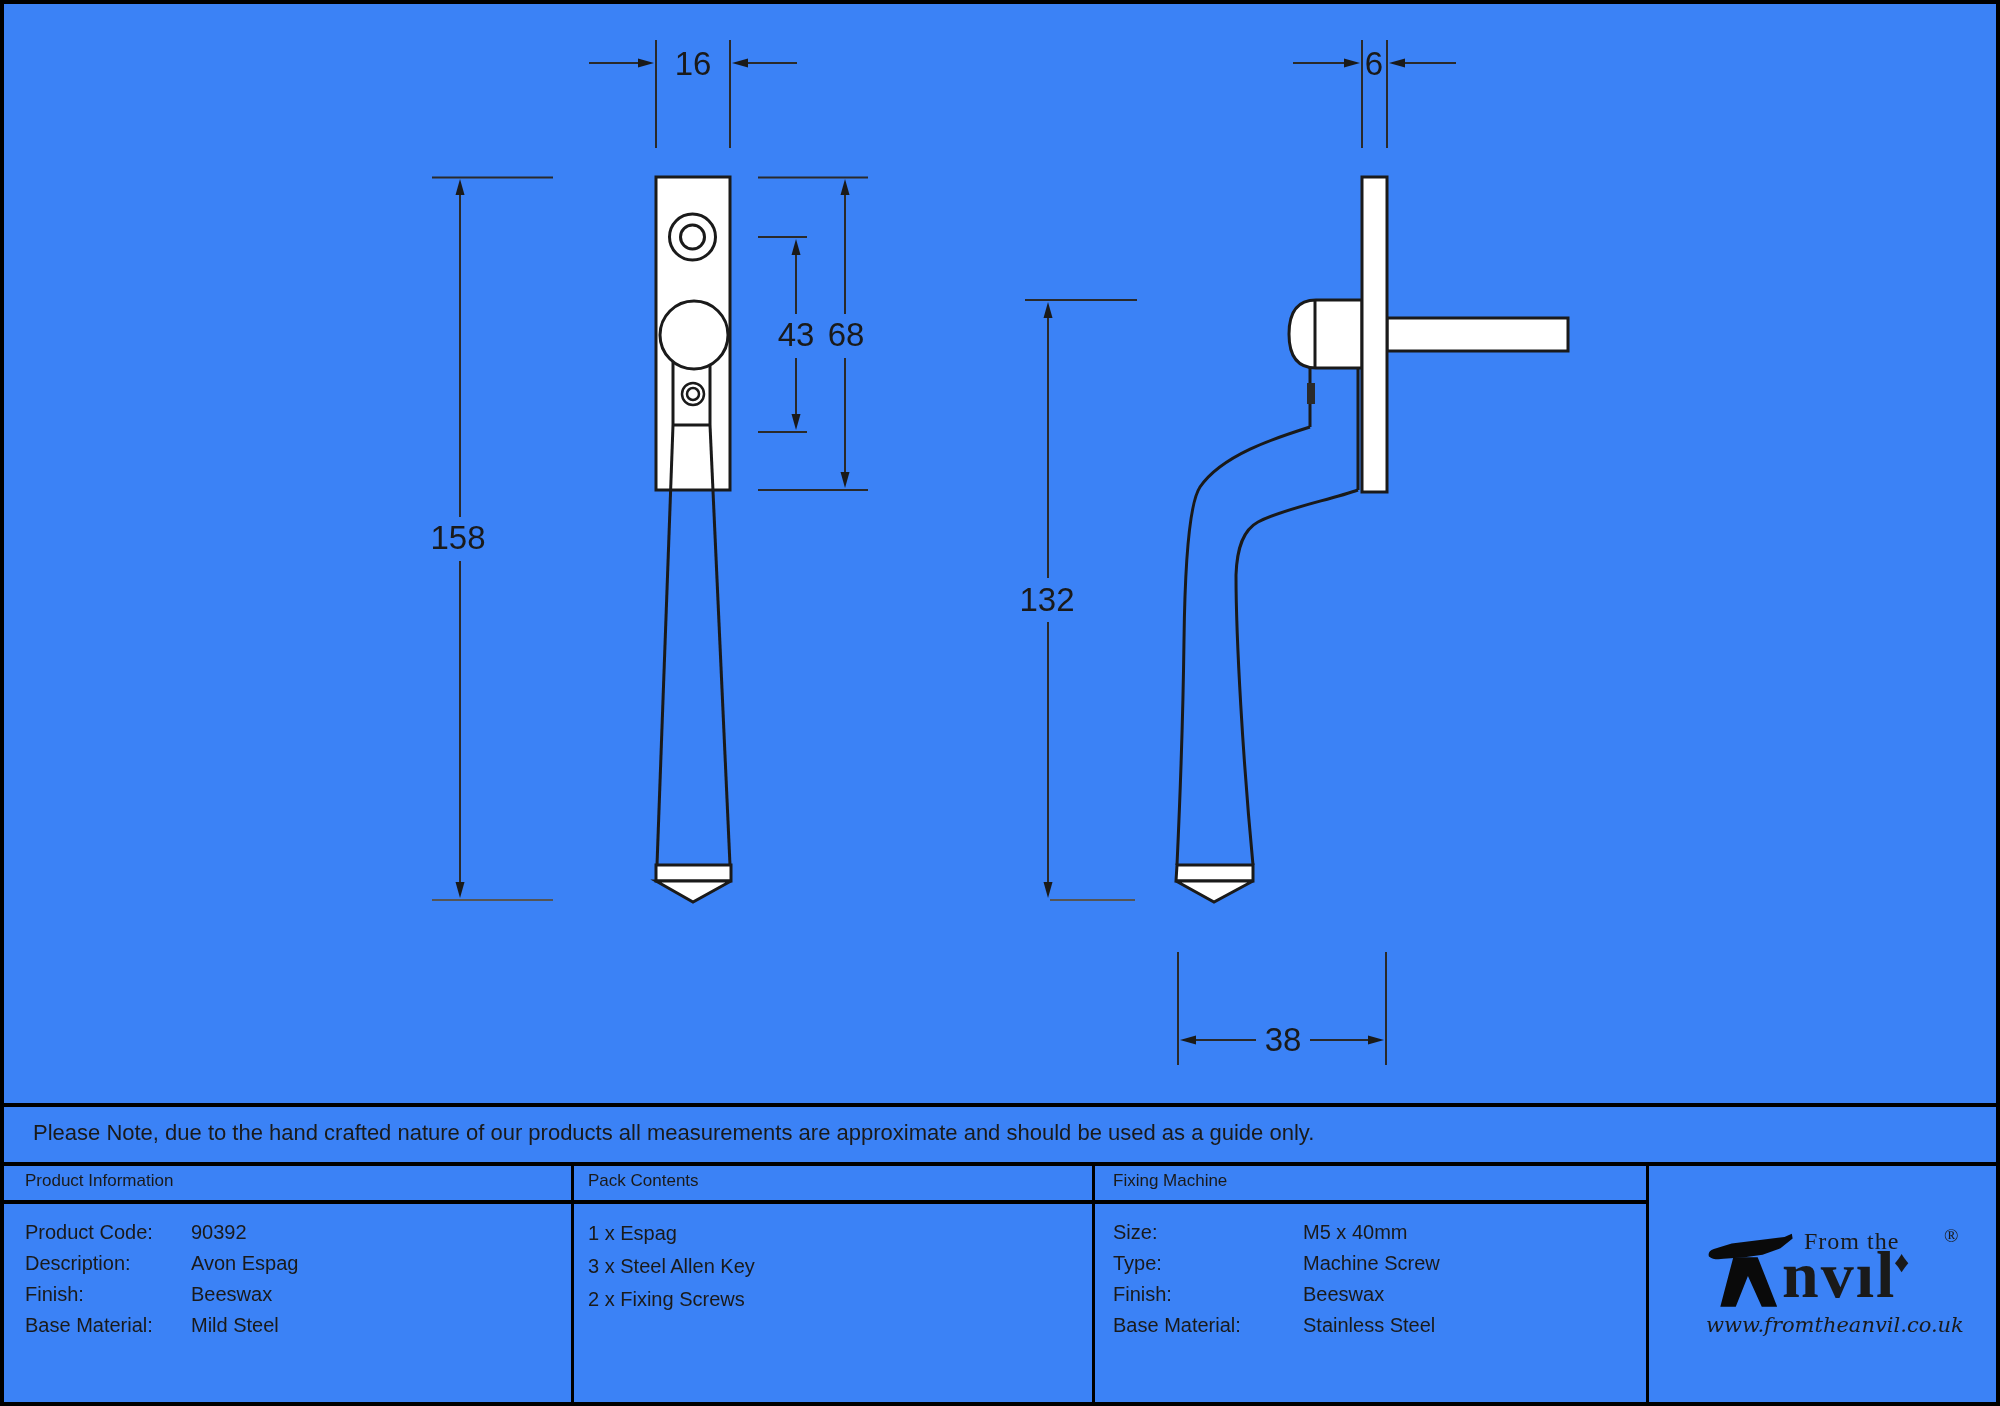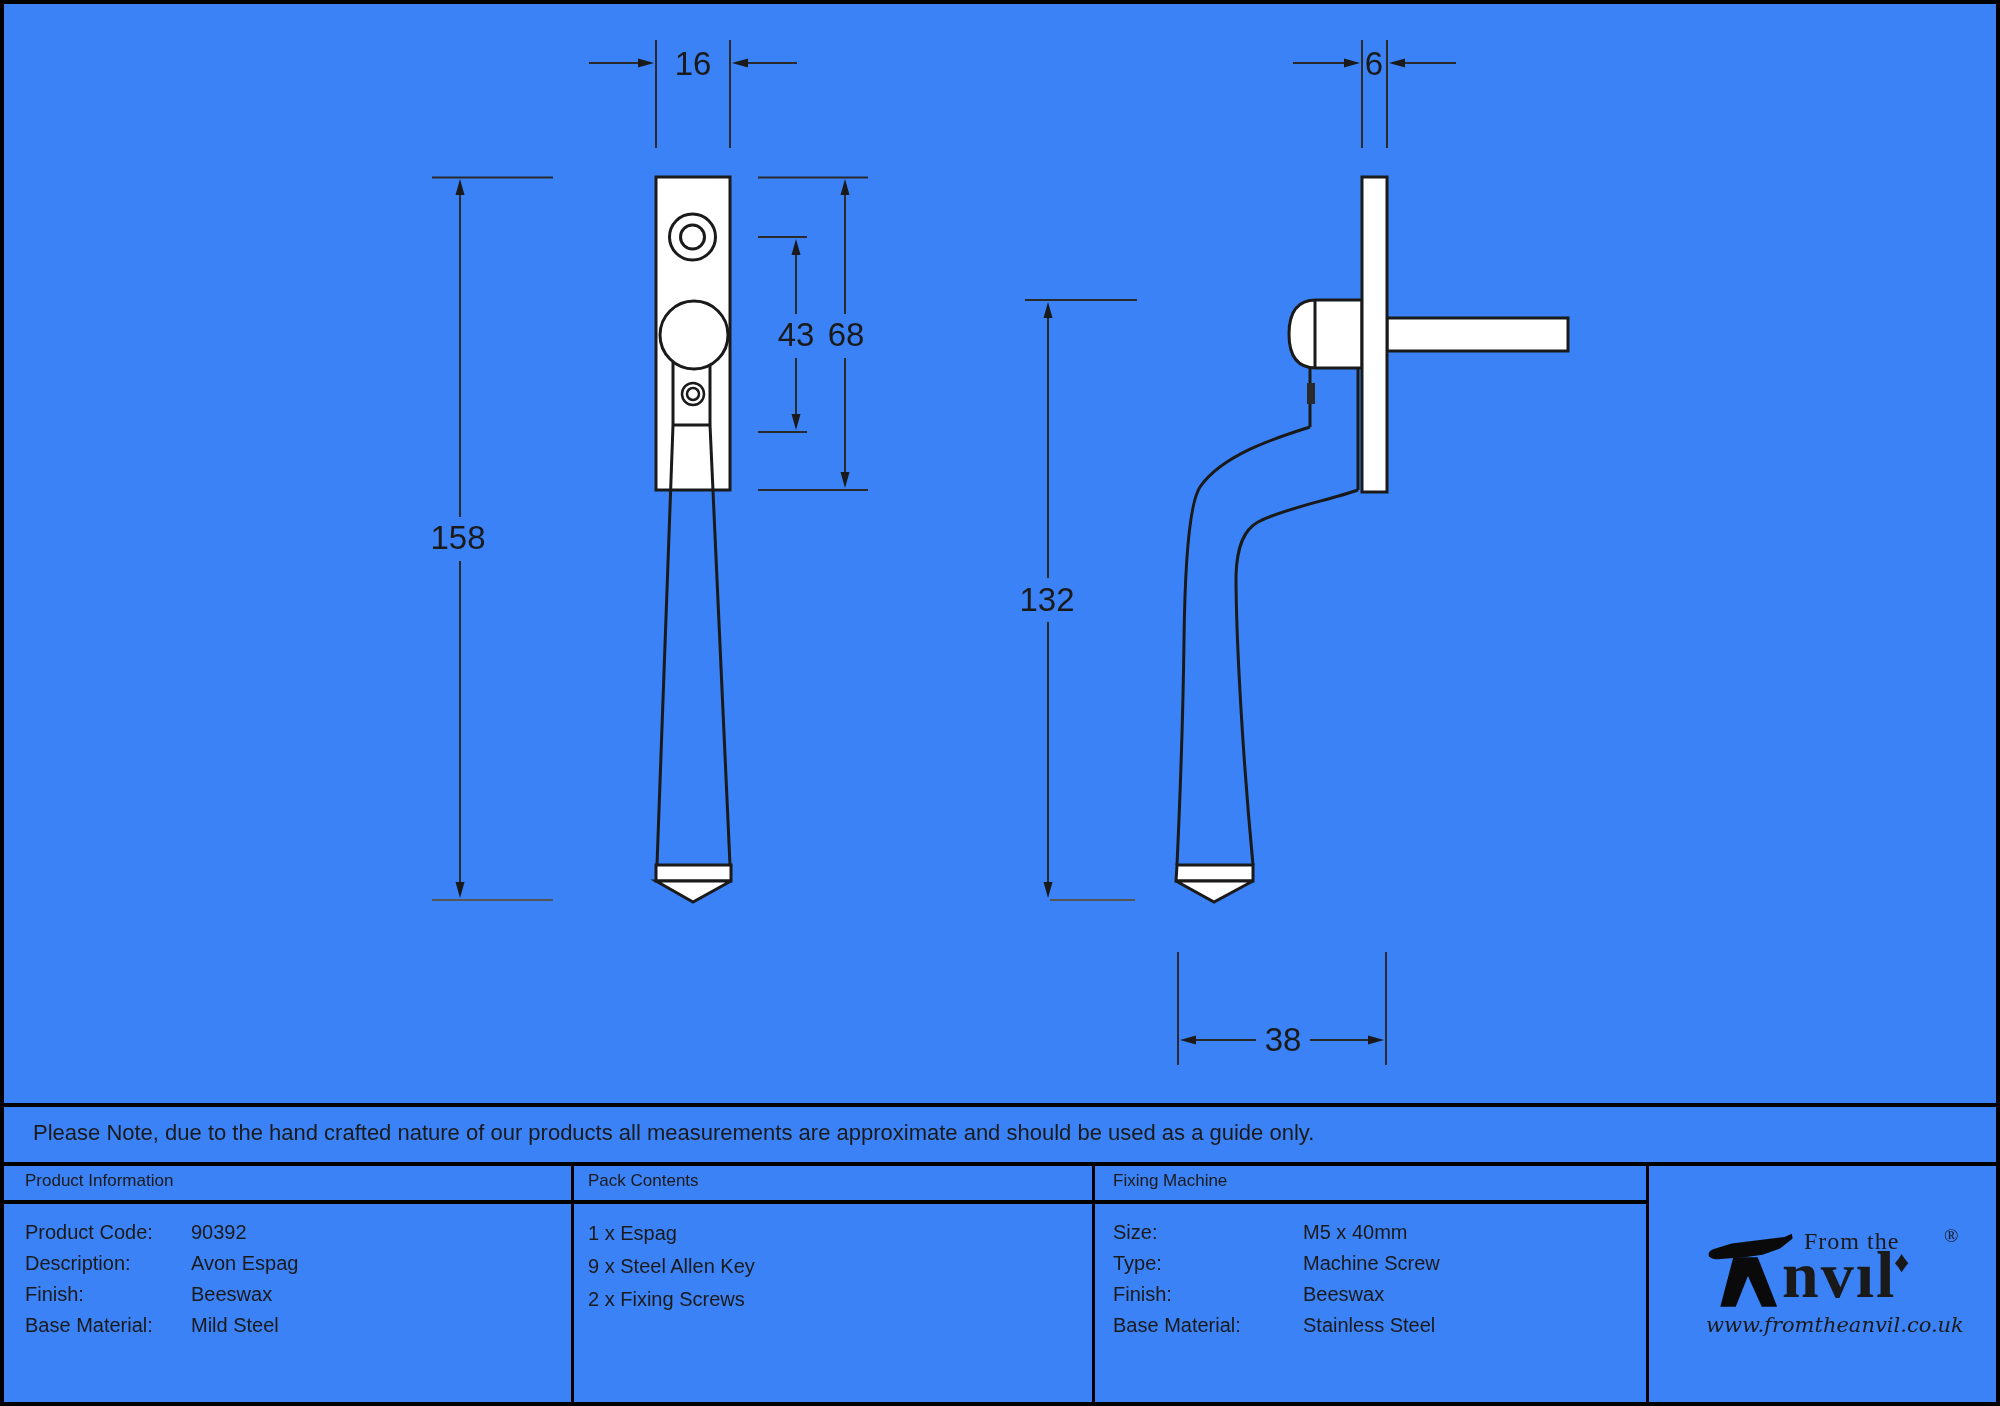--- a/index.html
+++ b/index.html
@@ -192,21 +192,21 @@
       <span class="k">Base Material:</span>
       <span class="v">Mild Steel</span>
     </div>
   </div>
 
   <div class="col-rows pc" style="left:588px;">
     <div class="kv">
         <span>1 x Espag</span>
       </div>
     <div class="kv">
-        <span>9 x Steel Allen Key</span>
+        <span>3 x Steel Allen Key</span>
       </div>
     <div class="kv">
         <span>2 x Fixing Screws</span>
       </div>
   </div>
 
   <div class="col-rows fs" style="left:1113px;">
     <div class="kv">
       <span class="k">Size:</span>
       <span class="v">M5 x 40mm</span>

